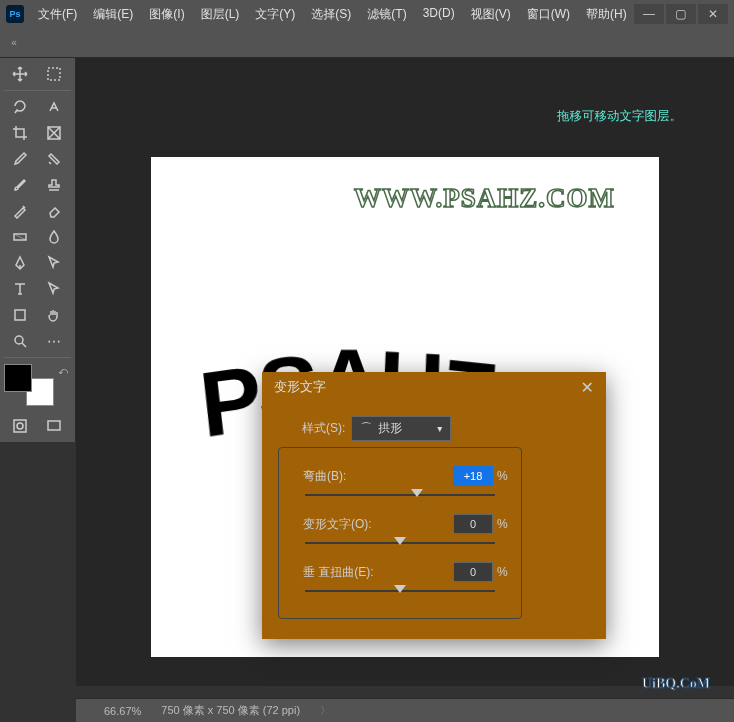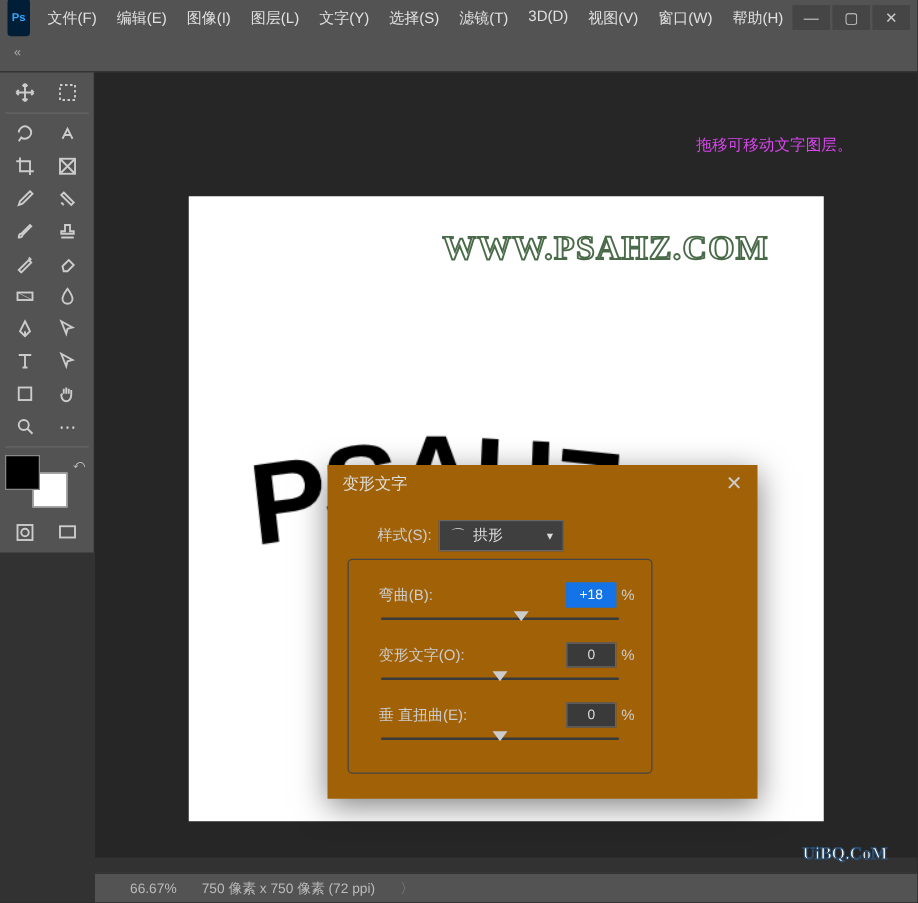--- a/index.html
+++ b/index.html
@@ -1,37 +1,37 @@
 <!DOCTYPE html>
 <html><head>
 <meta charset="utf-8">
 <style>
 * { margin: 0; padding: 0; box-sizing: border-box; font-family: "Microsoft YaHei", sans-serif; }
 body { background: #323232; width: 734px; height: 722px; overflow: hidden; position: relative; }
 .menubar { height: 28px; background: #535353; display: flex; align-items: center; padding: 0 6px; color: #e0e0e0; font-size: 12px; }
-.ps-logo { width: 18px; height: 30px; background: #001e36; border-radius: 3px; display: flex; align-items: center; justify-content: center; color: #31a8ff; font-size: 9px; font-weight: bold; margin-right: 8px; }
+.ps-logo { width: 18px; height: 18px; background: #001e36; border-radius: 3px; display: flex; align-items: center; justify-content: center; color: #31a8ff; font-size: 9px; font-weight: bold; margin-right: 8px; }
 .menu-items { display: flex; gap: 4px; flex: 1; }
 .menu-item { padding: 3px 6px; cursor: pointer; }
 .win-controls { display: flex; gap: 2px; }
 .win-btn { width: 30px; height: 20px; background: #454545; display: flex; align-items: center; justify-content: center; color: #ccc; font-size: 12px; cursor: pointer; }
 .opt-bar { height: 30px; background: #535353; border-bottom: 1px solid #2a2a2a; }
 .opt-collapse { width: 28px; height: 100%; display: flex; align-items: center; justify-content: center; color: #aaa; font-size: 10px; }
 .tab-area { height: 30px; background: #323232; display: flex; align-items: center; padding-left: 78px; }
 .tab { display: flex; align-items: center; padding: 0 8px; height: 100%; color: #ccc; font-size: 12px; }
 .tab-close { margin-left: 8px; color: #888; cursor: pointer; font-size: 14px; }
 .toolbox { position: absolute; left: 0; top: 58px; width: 76px; background: #535353; border-right: 1px solid #2a2a2a; padding: 4px; }
 .tool-row { display: flex; gap: 2px; margin-bottom: 2px; }
 .tool { width: 32px; height: 24px; display: flex; align-items: center; justify-content: center; color: #ddd; font-size: 14px; cursor: pointer; border-radius: 2px; }
 .swatches { margin-top: 6px; position: relative; width: 50px; height: 42px; }
 .swatch-fg { position: absolute; width: 28px; height: 28px; background: #000; border: 1px solid #888; top: 0; left: 0; }
 .swatch-bg { position: absolute; width: 28px; height: 28px; background: #fff; border: 1px solid #888; bottom: 0; right: 0; }
 .swatch-icons { position: absolute; right: -14px; top: 2px; font-size: 9px; color: #ccc; }
 .opt-row { display: flex; gap: 2px; margin-top: 8px; }
 .canvas-area { position: absolute; left: 76px; top: 58px; right: 0; bottom: 36px; background: #262626; display: flex; flex-direction: column; }
-.tooltip { position: absolute; top: 50px; right: 52px; color: #d946ef; font-size: 12.5px; }
+.tooltip { position: absolute; top: 50px; right: 52px; color: #5eead4; font-size: 12.5px; }
 .canvas-wrap { flex: 1; display: flex; align-items: center; justify-content: center; overflow: hidden; }
 .canvas { width: 508px; height: 500px; background: #fff; position: relative; margin-top: 70px; }
 .watermark { position: absolute; top: 26px; right: 44px; font-size: 27px; font-weight: bold; color: #fff; -webkit-text-stroke: 1.5px #4a6b4a; letter-spacing: 1px; font-family: Georgia, serif; }
 .warped-text { position: absolute; top: 172px; left: 50px; font-size: 92px; font-weight: 900; color: #000; letter-spacing: -4px; font-family: Arial Black, sans-serif; transform: perspective(400px) rotateX(5deg); display: flex; }
 .warped-text span { display: inline-block; }
 .wt-p { transform: translateY(20px) rotate(-8deg); }
 .wt-s { transform: translateY(8px) rotate(-4deg); }
 .wt-a { transform: translateY(0px); }
 .wt-h { transform: translateY(3px) rotate(3deg); }
 .wt-z { transform: translateY(12px) rotate(6deg); }

